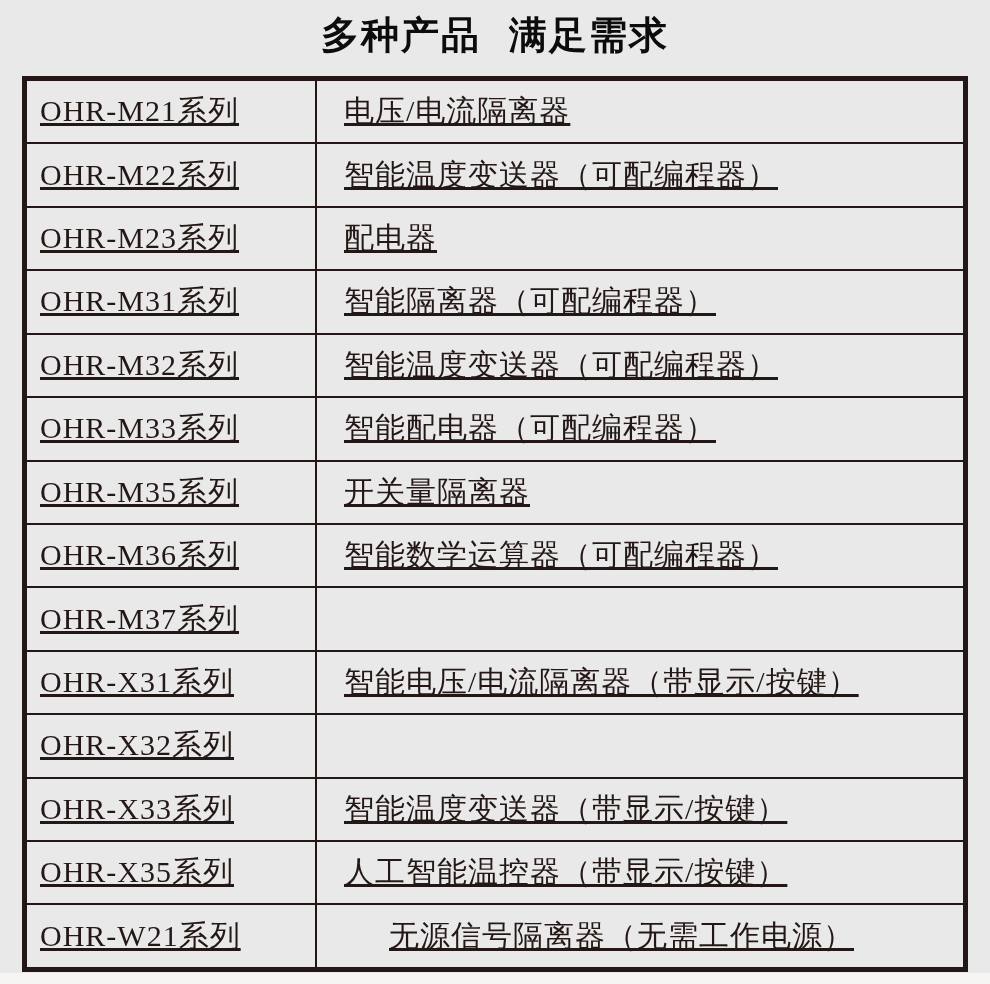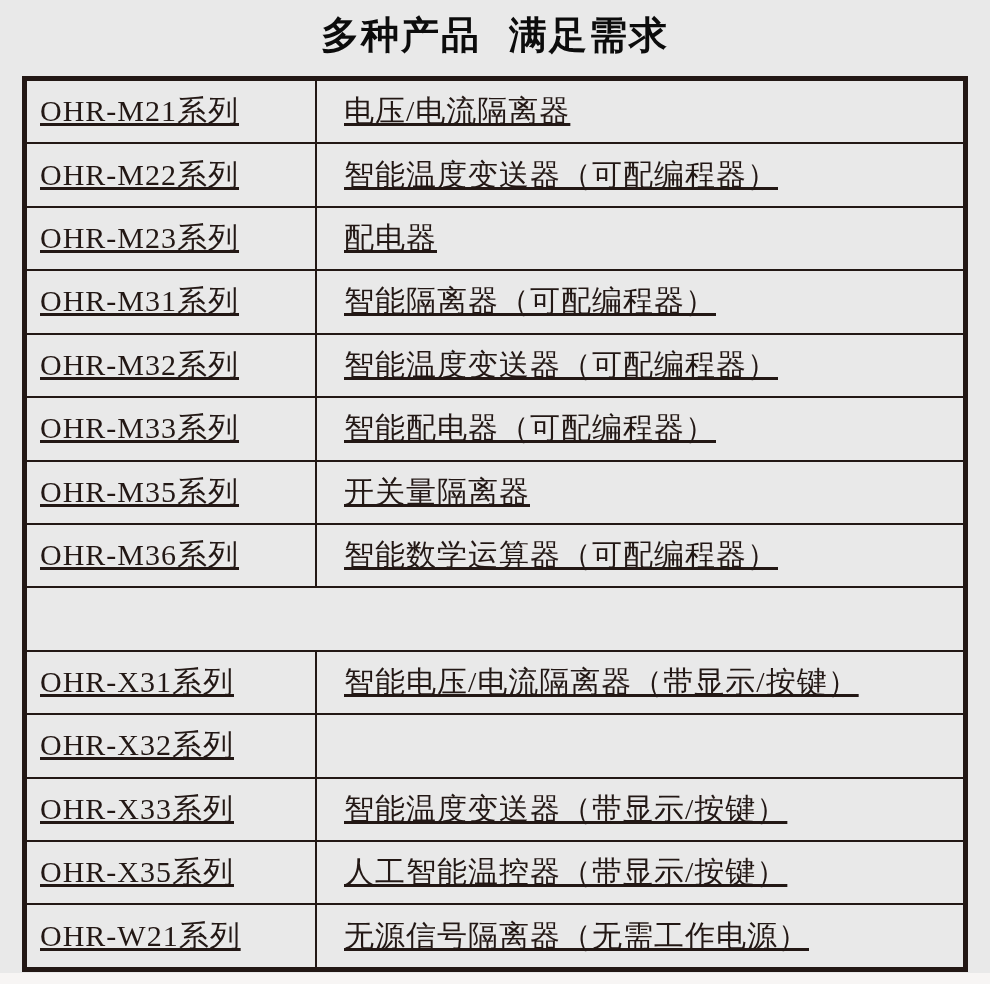--- a/index.html
+++ b/index.html
@@ -48,21 +48,21 @@
     display:flex;
     flex-direction:column;
     background:var(--bg);
   }
   .row{
     flex:1;
     display:flex;
     border-bottom:2px solid var(--ink);
     min-height:0;
   }
-  .row:last-child{border-bottom:none;}
+  .row:last-child{border-bottom:none;gap:45px;}
   .cell{
     display:flex;
     align-items:center;
     font-size:30px;
     color:var(--ink);
     white-space:nowrap;
     overflow:hidden;
     letter-spacing:1px;
     text-decoration:underline;
   }
@@ -122,20 +122,21 @@
     <div class="cell series">OHR-M35系列</div>
     <div class="cell desc">开关量隔离器</div>
   </div>
 
   <div class="row">
     <div class="cell series">OHR-M36系列</div>
     <div class="cell desc">智能数学运算器（可配编程器）</div>
   </div>
 
   <div class="row">
+    <div class="cell series">OHR-M37系列</div>
   </div>
 
   <div class="row">
     <div class="cell series">OHR-X31系列</div>
     <div class="cell desc">智能电压/电流隔离器（带显示/按键）</div>
   </div>
 
   <div class="row">
     <div class="cell series">OHR-X32系列</div>
   </div>

